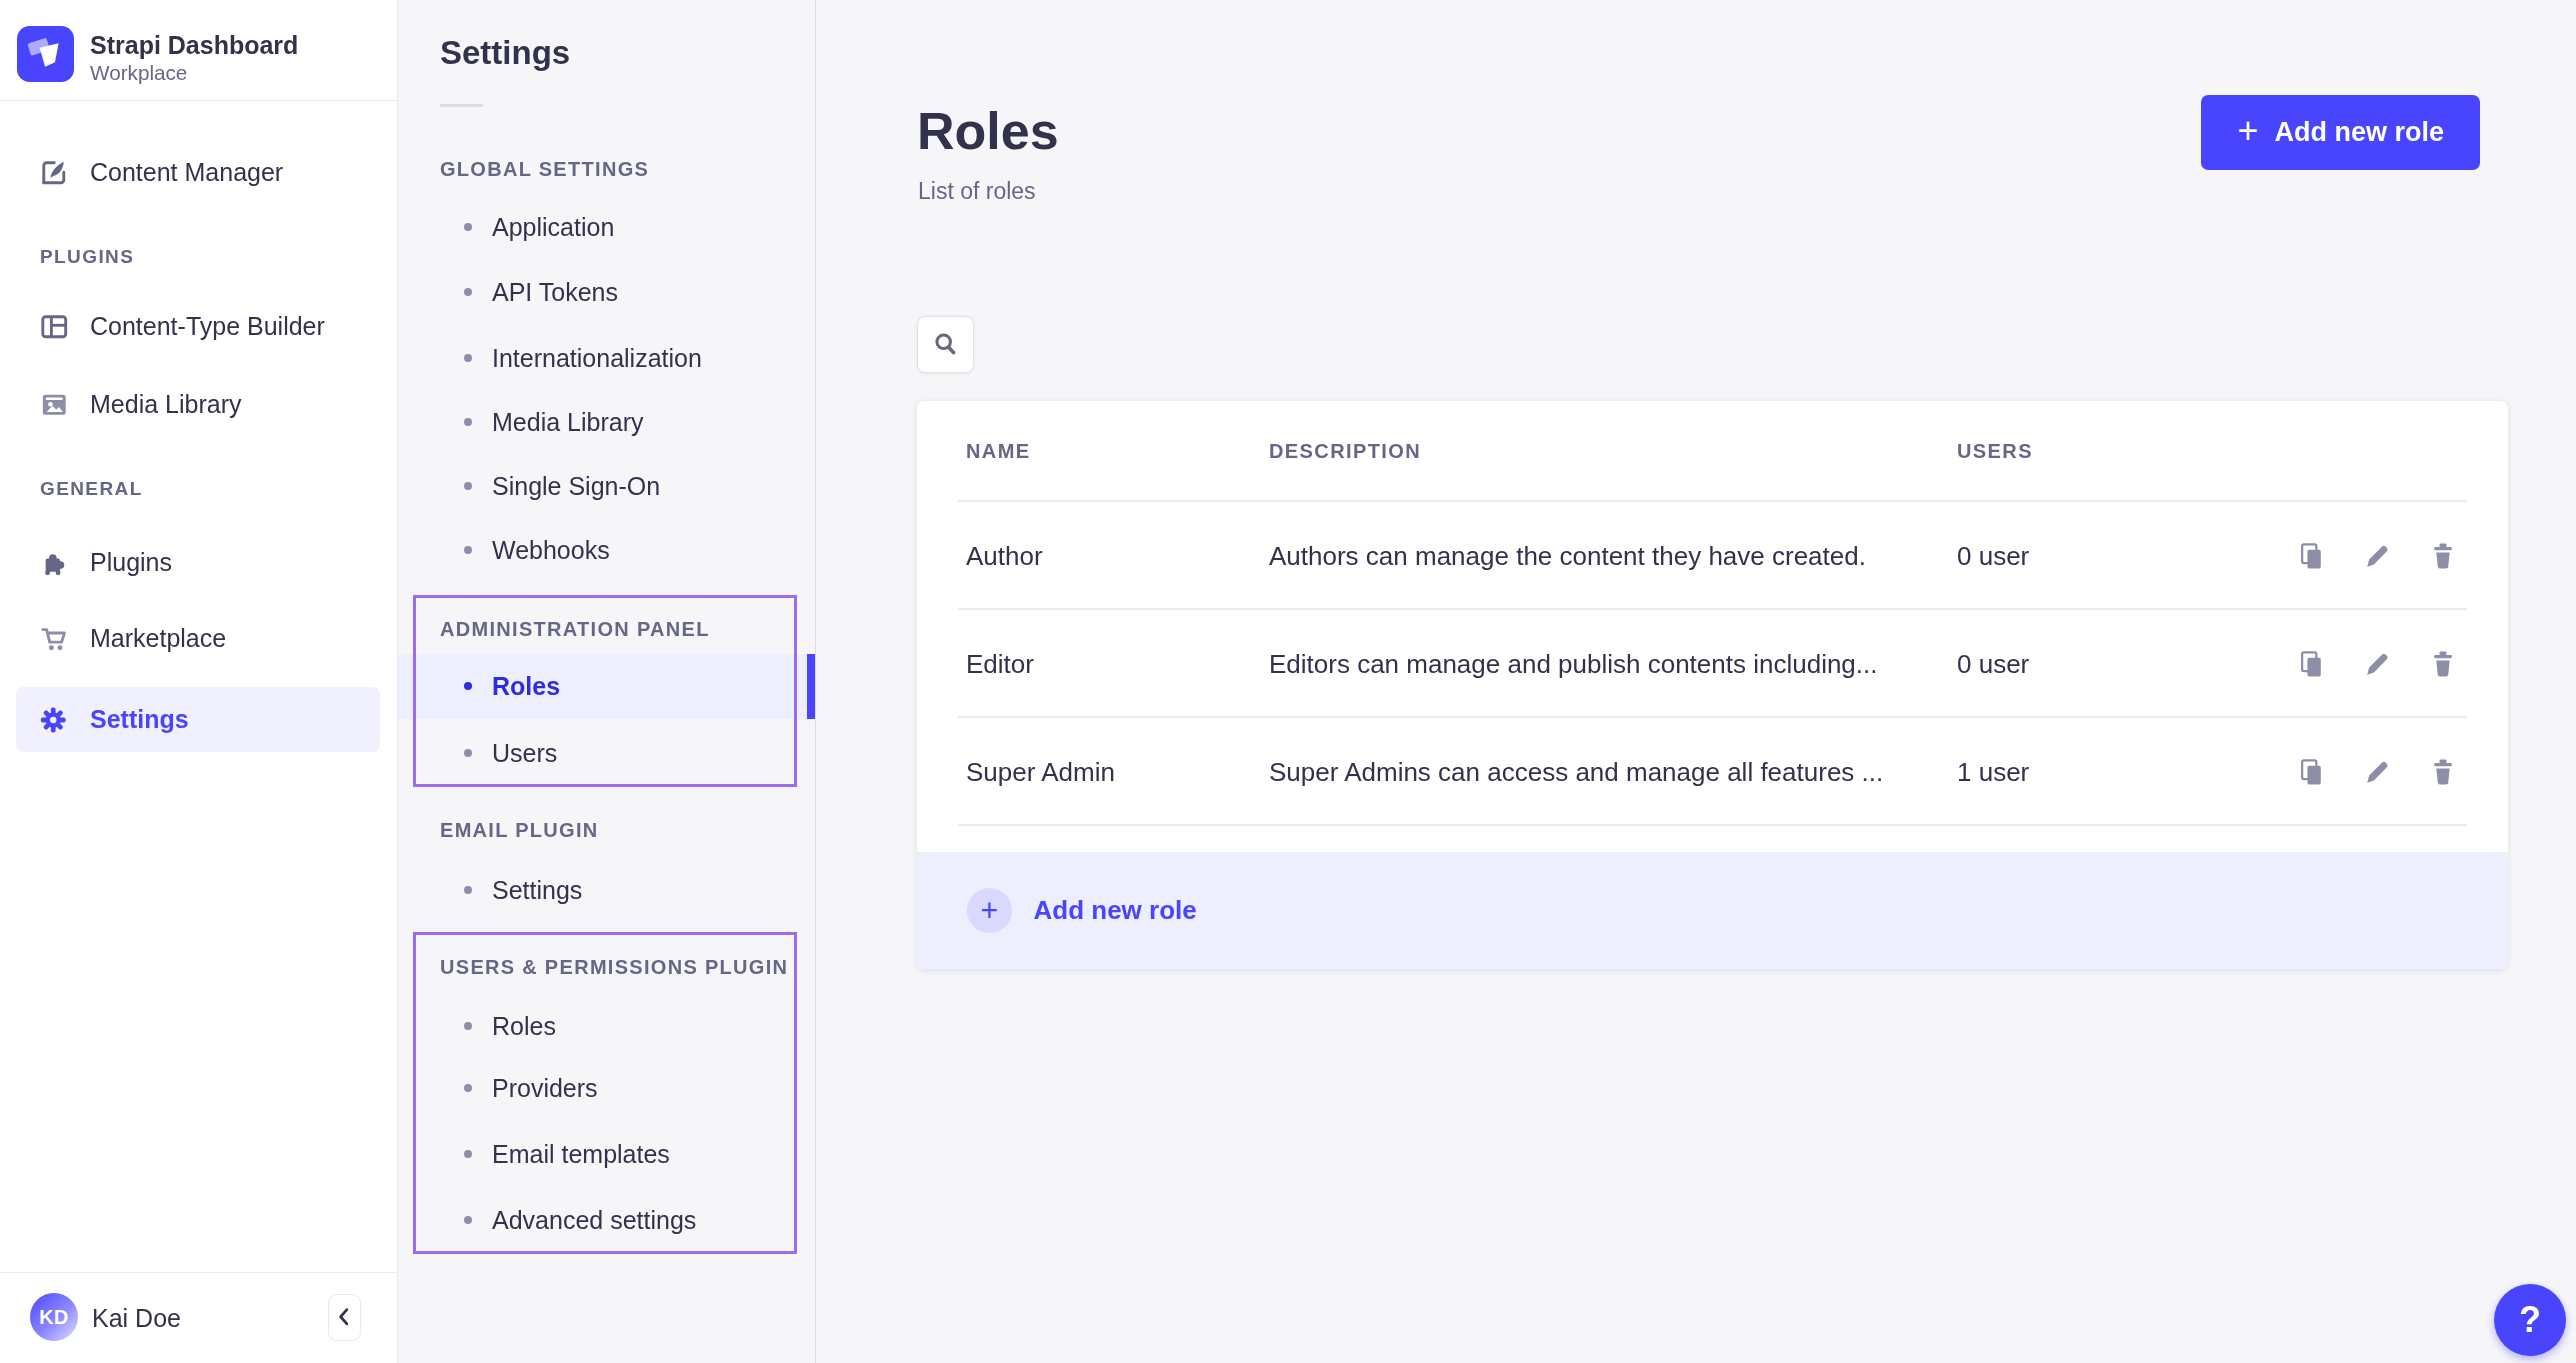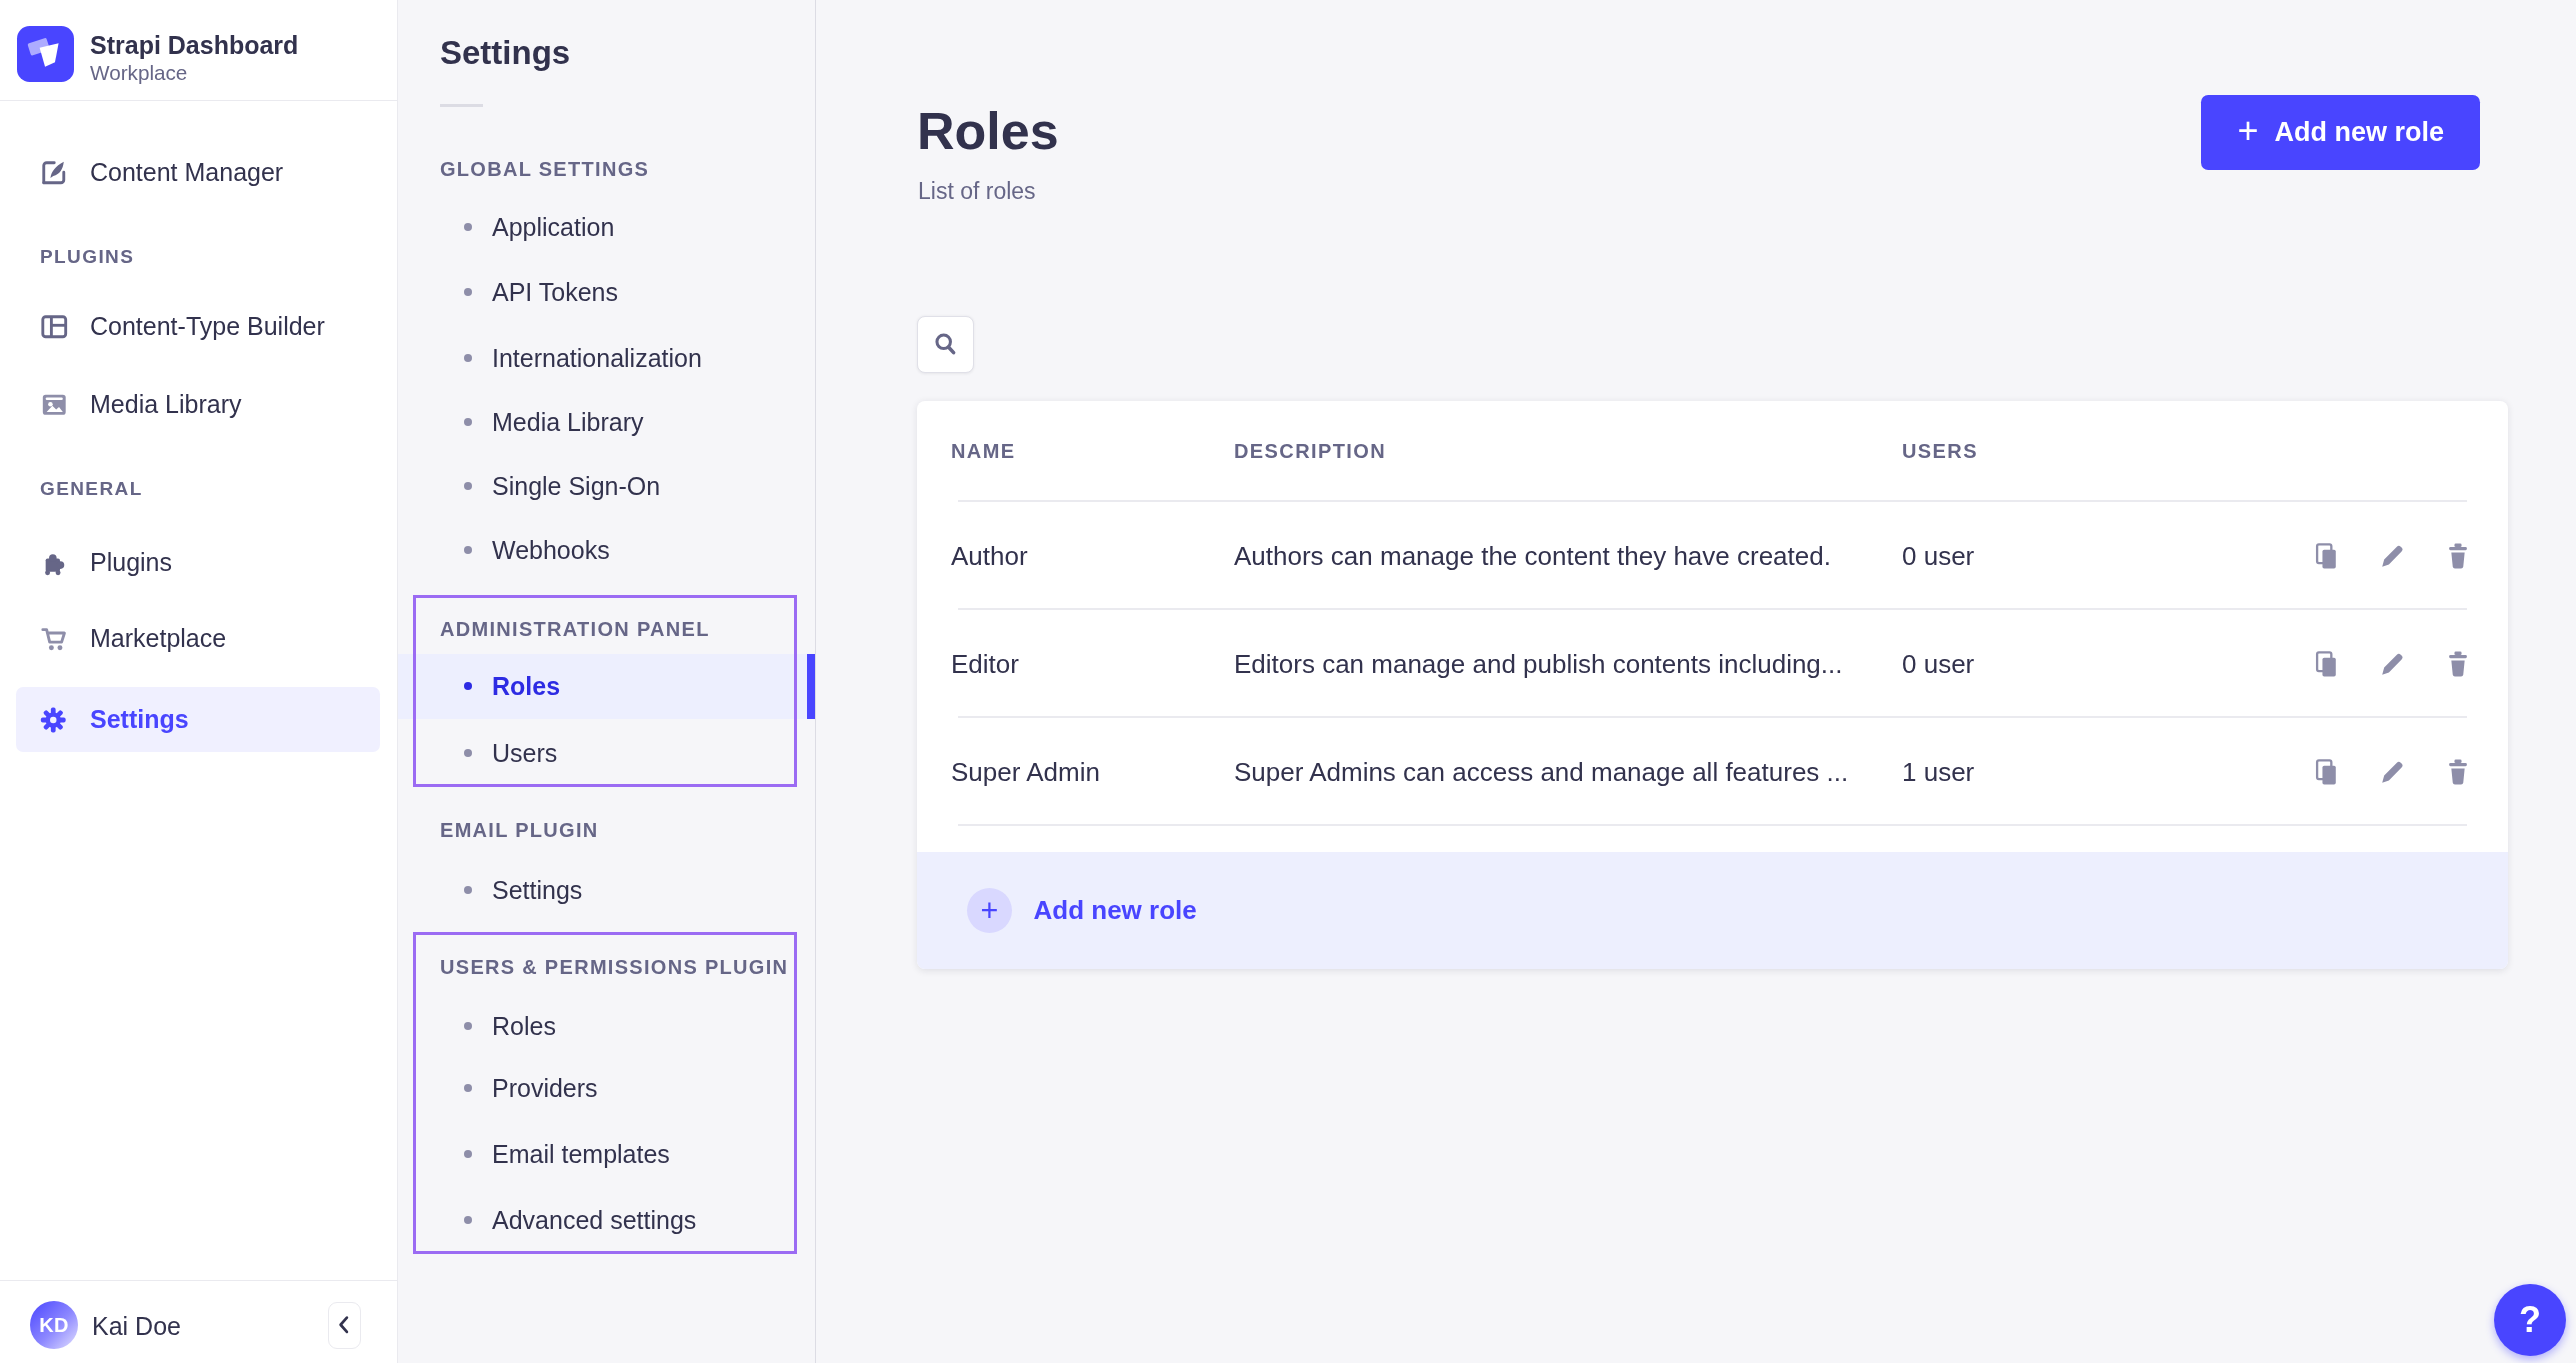--- a/index.html
+++ b/index.html
@@ -30,21 +30,21 @@
   }
   .side-item .ic { position:absolute; left:39px; width:30.5px; height:30.5px; display:flex; align-items:center; justify-content:center; }
   .side-item .lbl { position:absolute; left:90px; font-size:25px; color:#32324D; white-space:nowrap; }
   .side-section { position:absolute; left:40px; font-size:19px; font-weight:700; letter-spacing:1.4px; color:#666687; }
   .side-item.active {
     left:16px; width:364px; height:65px; background:#F0F0FF; border-radius:7.2px;
   }
   .side-item.active .ic { left:22.4px; }
   .side-item.active .lbl { left:74px; color:#4945FF; font-weight:700; }
   .sidebar-footer {
-    position:absolute; left:0; bottom:0; width:100%; height:84px;
+    position:absolute; left:0; bottom:8px; width:100%; height:84px;
     border-top:1.8px solid #EAEAEF;
   }
   .avatar {
     position:absolute; left:30px; top:20px; width:48px; height:48px; border-radius:50%;
     background:linear-gradient(135deg,#4945FF 0%, #8d88ff 55%, #e3e1ff 100%);
     color:#FFFFFF; font-size:20px; font-weight:700;
     display:flex; align-items:center; justify-content:center; letter-spacing:0.4px;
   }
   .user-name { position:absolute; left:92px; top:31px; font-size:25px; color:#32324D; }
   .collapse-btn {
@@ -89,21 +89,21 @@
     display:flex; align-items:center; justify-content:center; cursor:pointer;
     box-shadow:0 0.9px 2.7px rgba(33,33,52,.08);
   }
   .card {
     position:absolute; left:101px; top:401px; width:1591px; height:568px;
     background:#FFFFFF; border-radius:8px;
     box-shadow:0 1.8px 7.2px rgba(33,33,52,.10);
   }
   .trow {
     position:relative; display:grid; grid-template-columns:283px 668px 1fr max-content;
-    align-items:center; padding:0 34px;
+    align-items:center; padding:0 49px;gap:20px;
   }
   .trow::after {
     content:""; position:absolute; left:41px; right:41px; bottom:0; height:1.8px; background:#EAEAEF;
   }
   .thead { height:101px; }
   .thead span { font-size:20px; font-weight:700; letter-spacing:1.4px; color:#666687; }
   .tbody-row { height:108px; cursor:pointer; }
   .tbody-row .cell { font-size:26px; color:#32324D; white-space:nowrap; overflow:hidden; }
   .actions { display:flex; gap:34px; align-items:center; }
   .actions .abtn { width:32px; height:32px; border:none; background:none; padding:0; cursor:pointer; display:flex; align-items:center; justify-content:center; }

